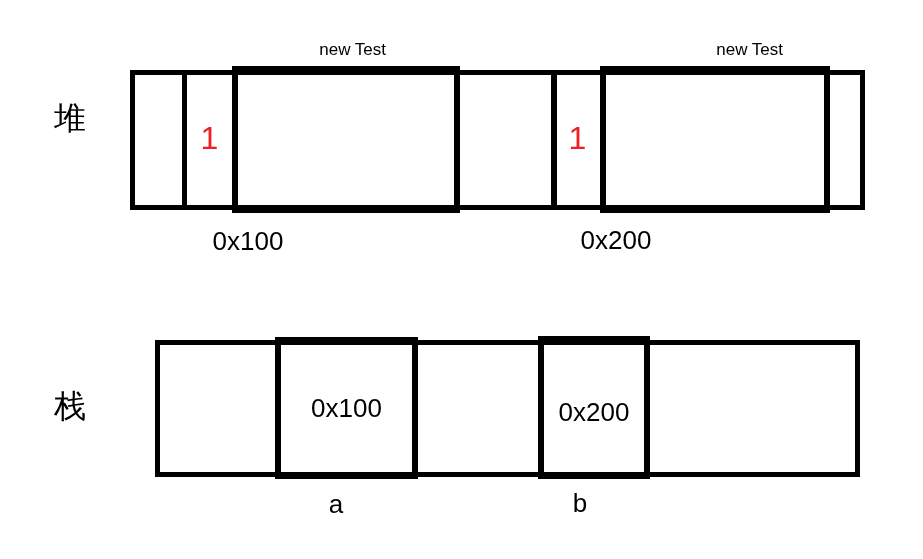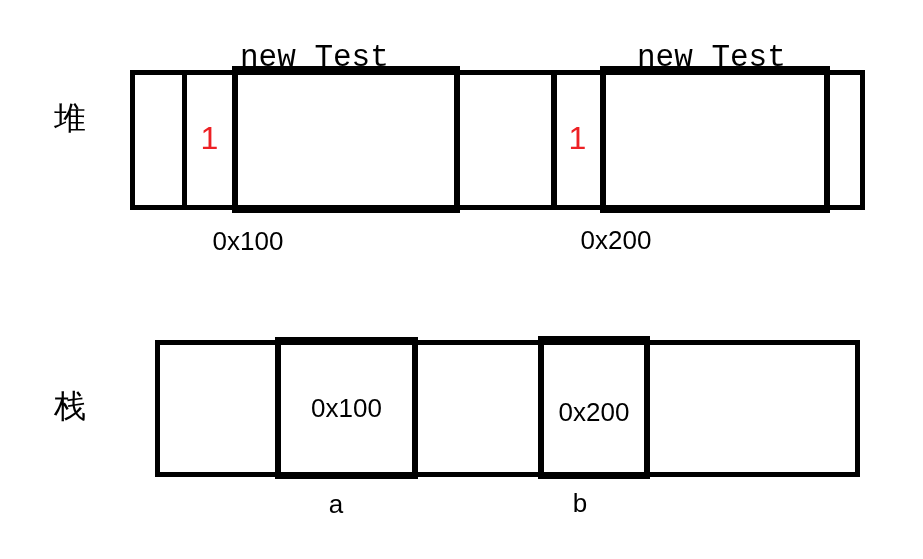--- a/index.html
+++ b/index.html
@@ -15,21 +15,21 @@
     font-family:"Liberation Sans","DejaVu Sans",sans-serif;
     color:#000;
     overflow:hidden;
   }
   .abs{position:absolute;box-sizing:border-box;}
   .outline{border:5px solid var(--line);background:transparent;}
   .objbox{border:6px solid var(--line);background:transparent;}
   .vline{background:var(--line);}
   .center-txt{display:flex;align-items:center;justify-content:center;}
   .section-label{font-size:32px;line-height:36px;}
-  .obj-title{font-size:31px;text-align:center;white-space:nowrap;font-family:Liberation Mono, monospace;}
+  .obj-title{font-size:17px;text-align:right;white-space:nowrap;}
   .addr{font-size:26px;text-align:center;white-space:nowrap;}
   .refcount{color:var(--ref-red);font-size:32px;}
   .slot-value{font-size:26px;}
   .slot-name{font-size:26px;text-align:center;}
 </style>
 </head>
 <body>
 
 <div class="canvas">
 

